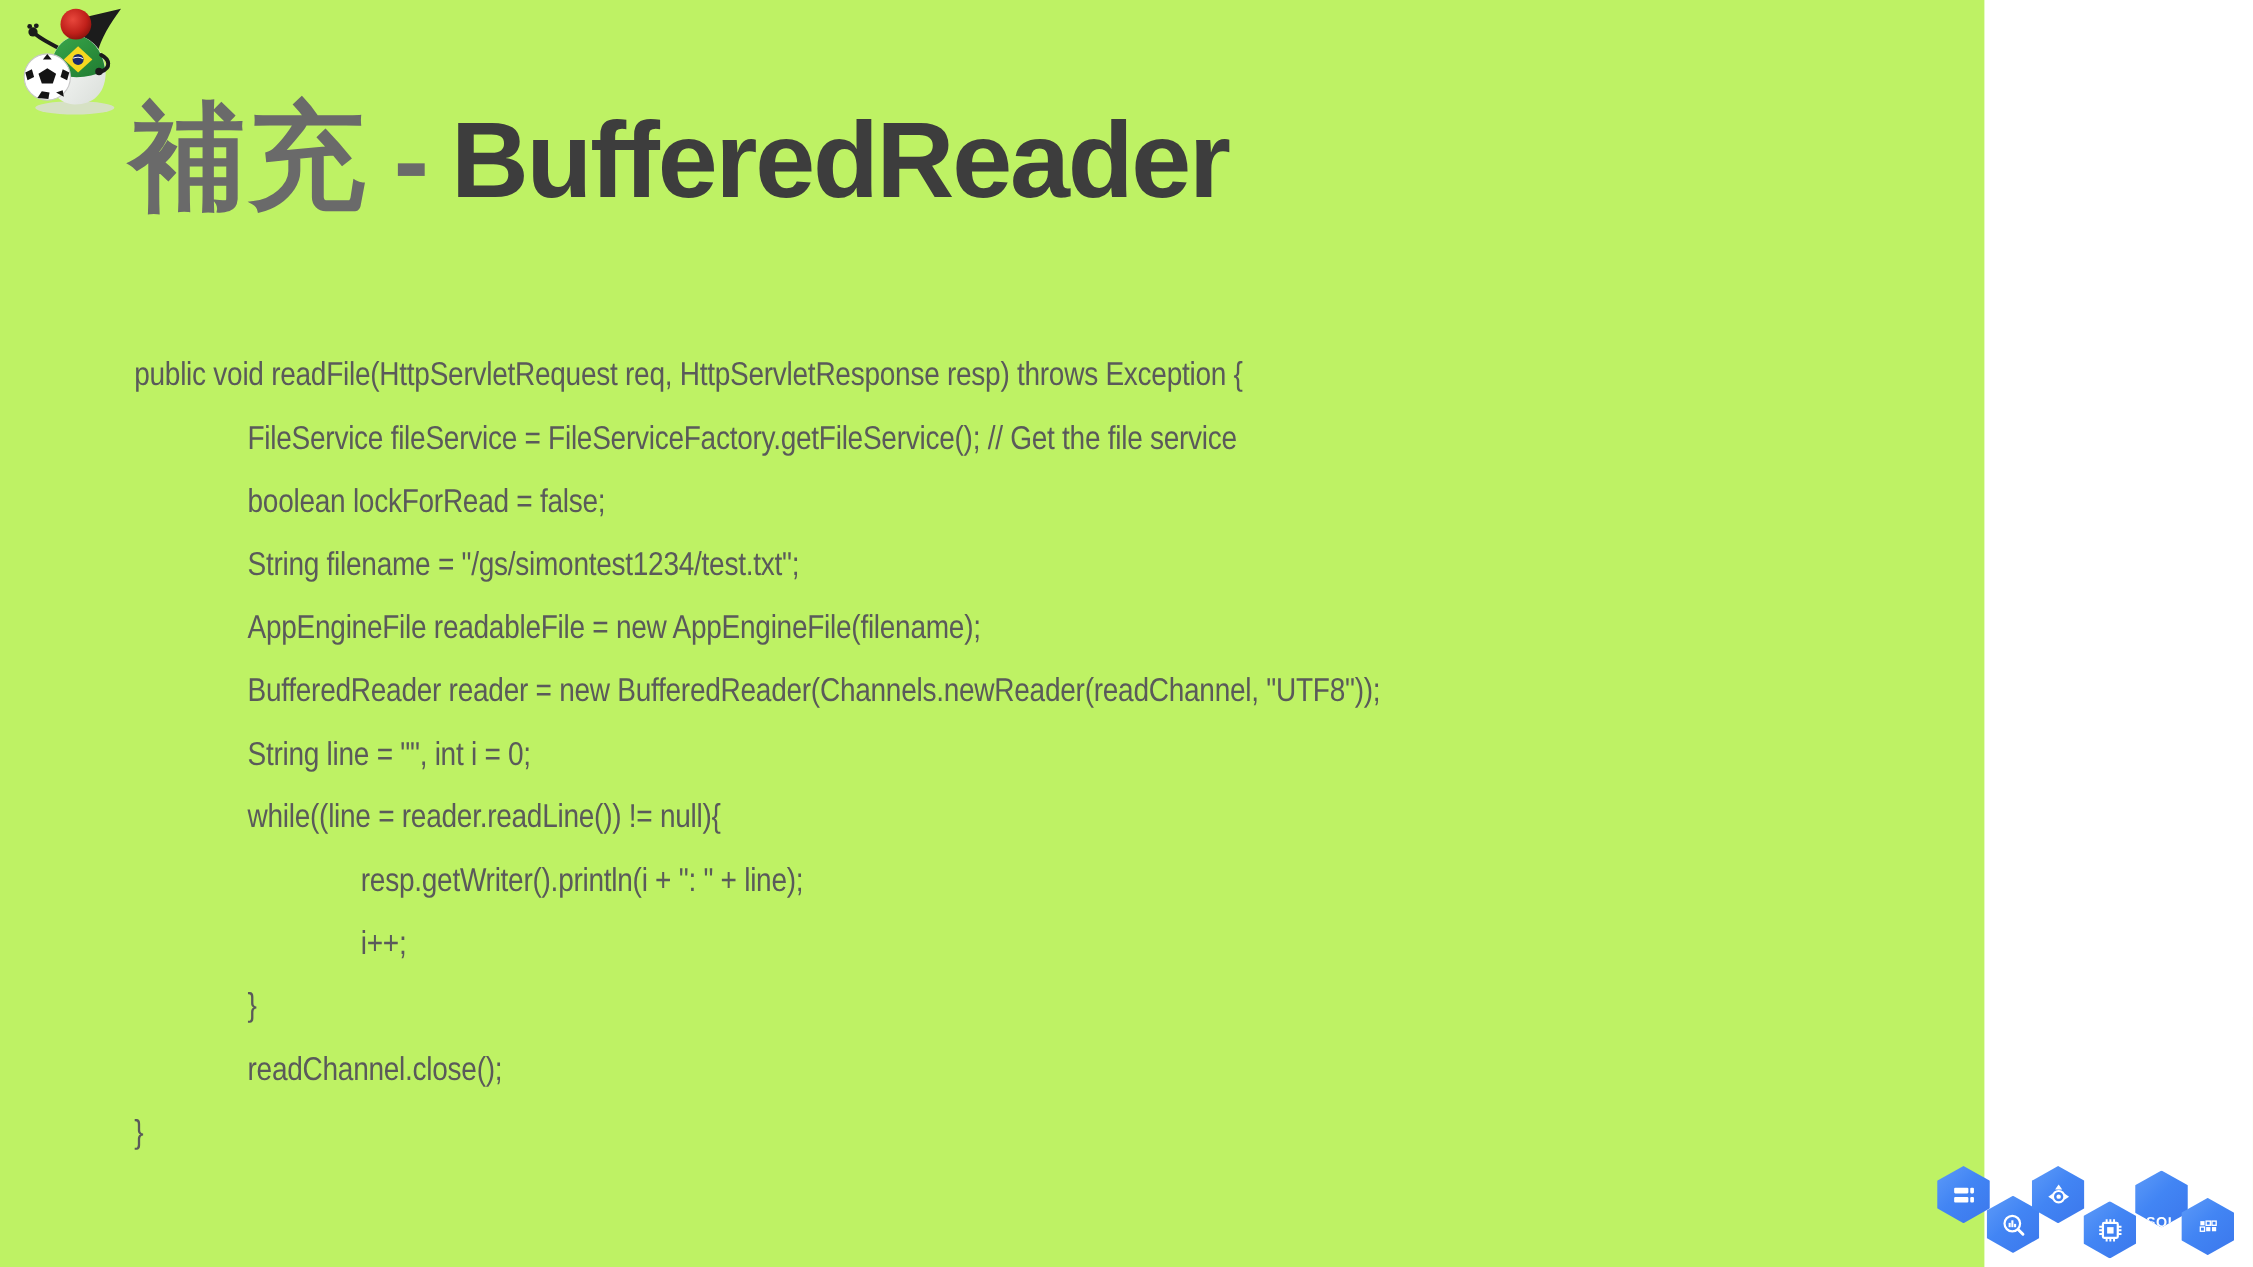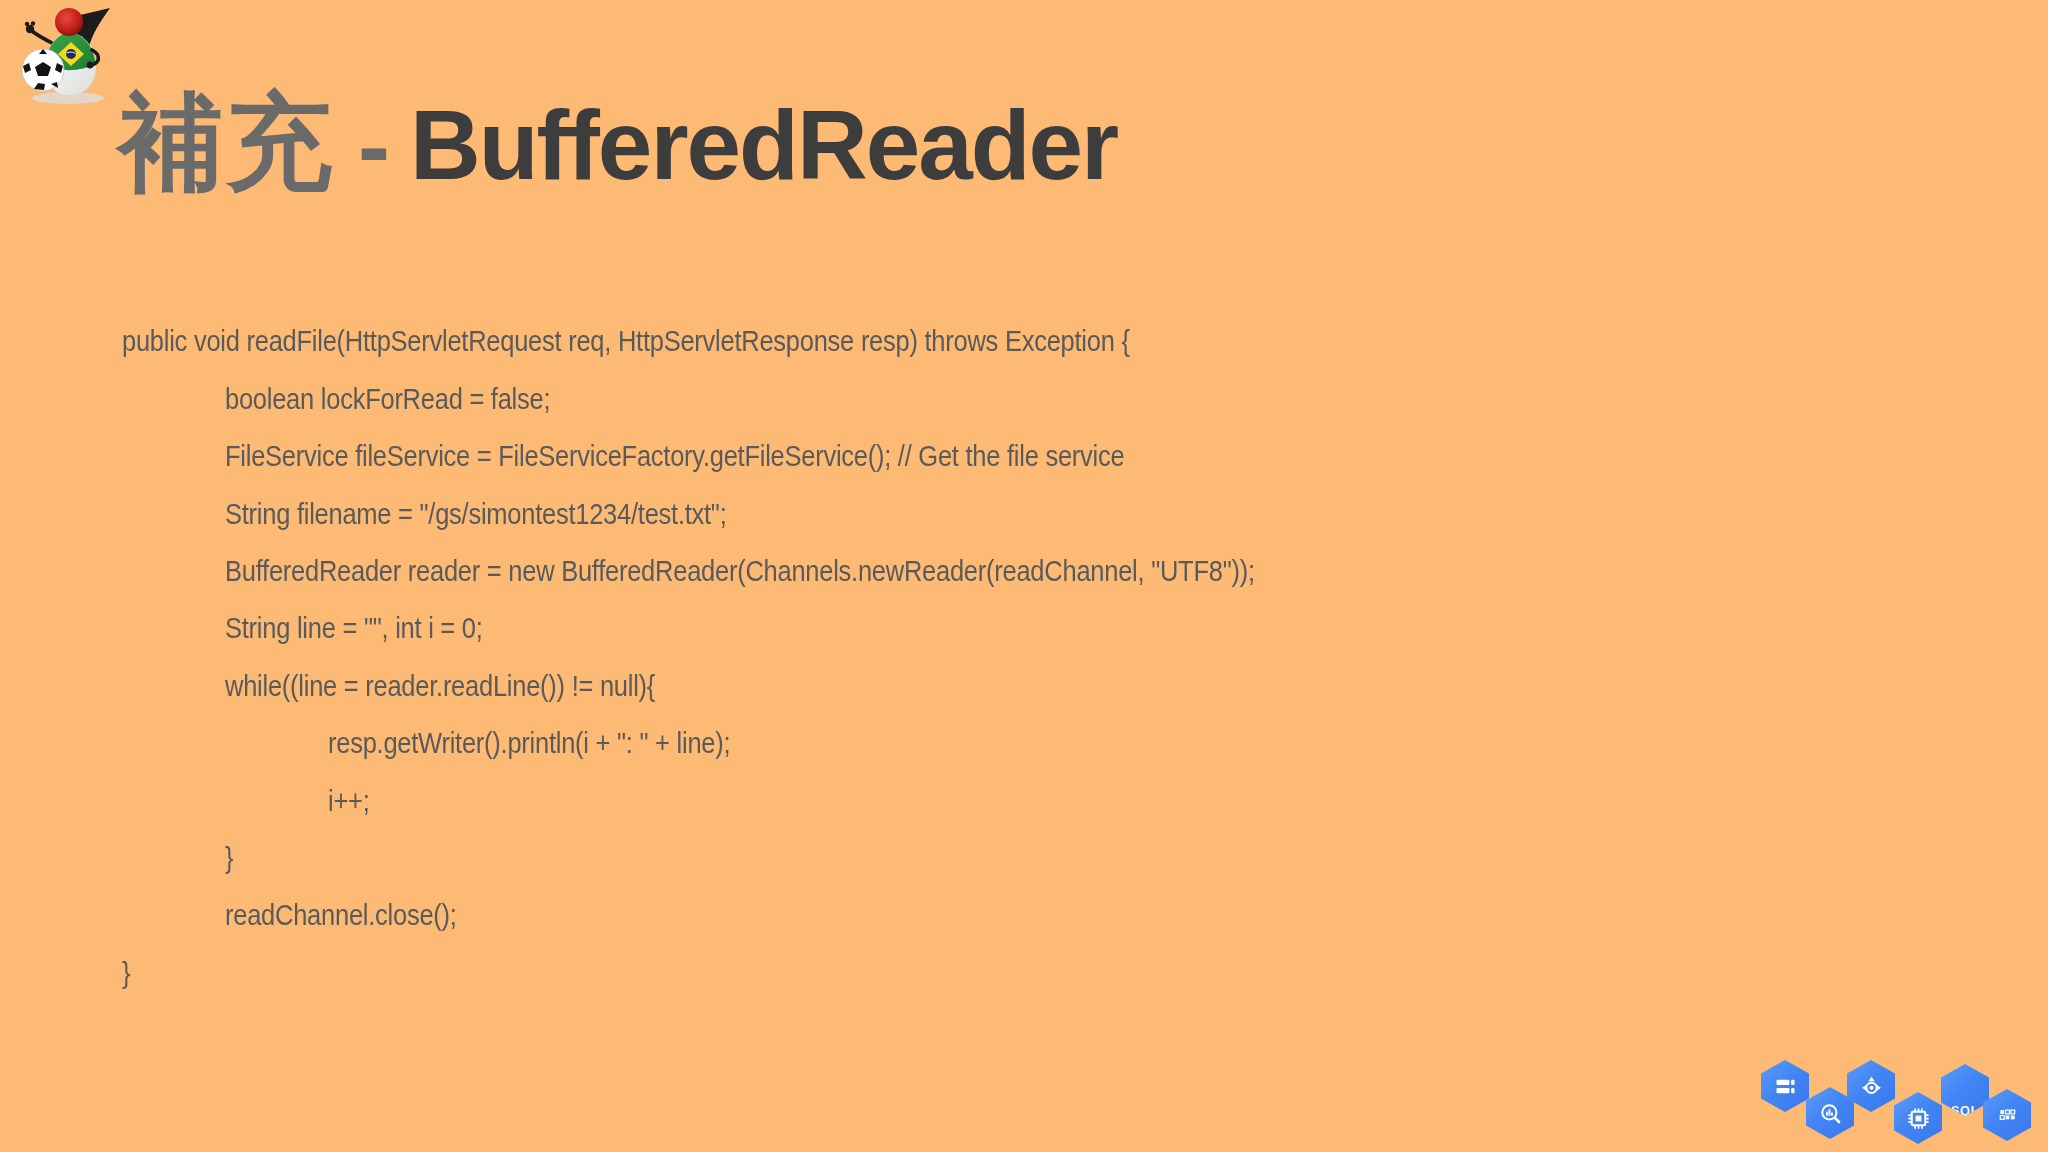--- a/index.html
+++ b/index.html
@@ -1,19 +1,19 @@
 <!DOCTYPE html>
 <html><head>
 <meta charset="utf-8">
 <style>
   * { margin:0; padding:0; box-sizing:border-box; }
   html,body { width:2048px; height:1152px; background:#ffffff; overflow:hidden; }
   body { font-family:"Liberation Sans", sans-serif; }
 
-  .slide { position:relative; width:2048px; height:1152px; background:#fdba74; }
+  .slide { position:relative; width:1804px; height:1152px; background:#bef264; }
 
   
   .logo { position:absolute; left:18px; top:4px; width:96px; height:102px; }
 
   
   .title-row {
     position:absolute; left:118px; top:72px; display:flex; align-items:baseline;
     white-space:nowrap;
   }
   .title-cjk {
@@ -109,23 +109,24 @@
   </div>
 
   <div class="title-row">
     <span class="title-cjk">補充</span>
     <span class="title-sep">-</span>
     <span class="title-en">BufferedReader</span>
   </div>
 
   <div class="code">
     <div class="code-line i0"><span class="t">public void readFile(HttpServletRequest req, HttpServletResponse resp) throws Exception {</span></div>
+    <div class="code-line i1"><span class="t">FileService fileService = FileServiceFactory.getFileService(); // Get the file service</span></div>
     <div class="code-line i1"><span class="t">boolean lockForRead = false;</span></div>
-    <div class="code-line i1"><span class="t">FileService fileService = FileServiceFactory.getFileService(); // Get the file service</span></div>
     <div class="code-line i1"><span class="t">String filename = "/gs/simontest1234/test.txt";</span></div>
+    <div class="code-line i1"><span class="t">AppEngineFile readableFile = new AppEngineFile(filename);</span></div>
     <div class="code-line i1"><span class="t">BufferedReader reader = new BufferedReader(Channels.newReader(readChannel, "UTF8"));</span></div>
     <div class="code-line i1"><span class="t">String line = "", int i = 0;</span></div>
     <div class="code-line i1"><span class="t">while((line = reader.readLine()) != null){</span></div>
     <div class="code-line i2"><span class="t">resp.getWriter().println(i + ": " + line);</span></div>
     <div class="code-line i2"><span class="t">i++;</span></div>
     <div class="code-line i1"><span class="t">}</span></div>
     <div class="code-line i1"><span class="t">readChannel.close();</span></div>
     <div class="code-line i0"><span class="t">}</span></div>
   </div>
 

